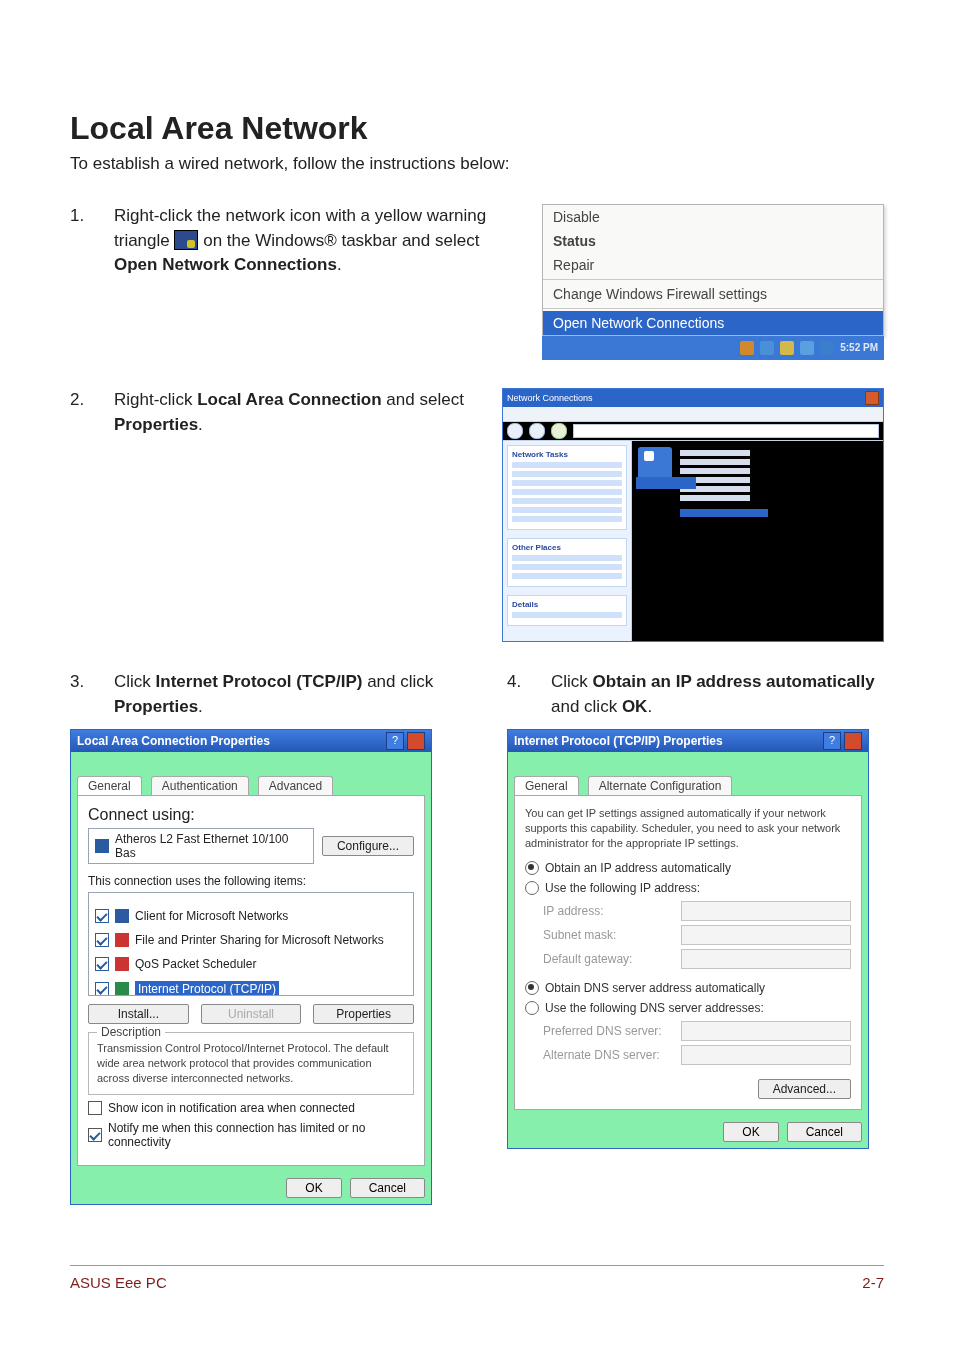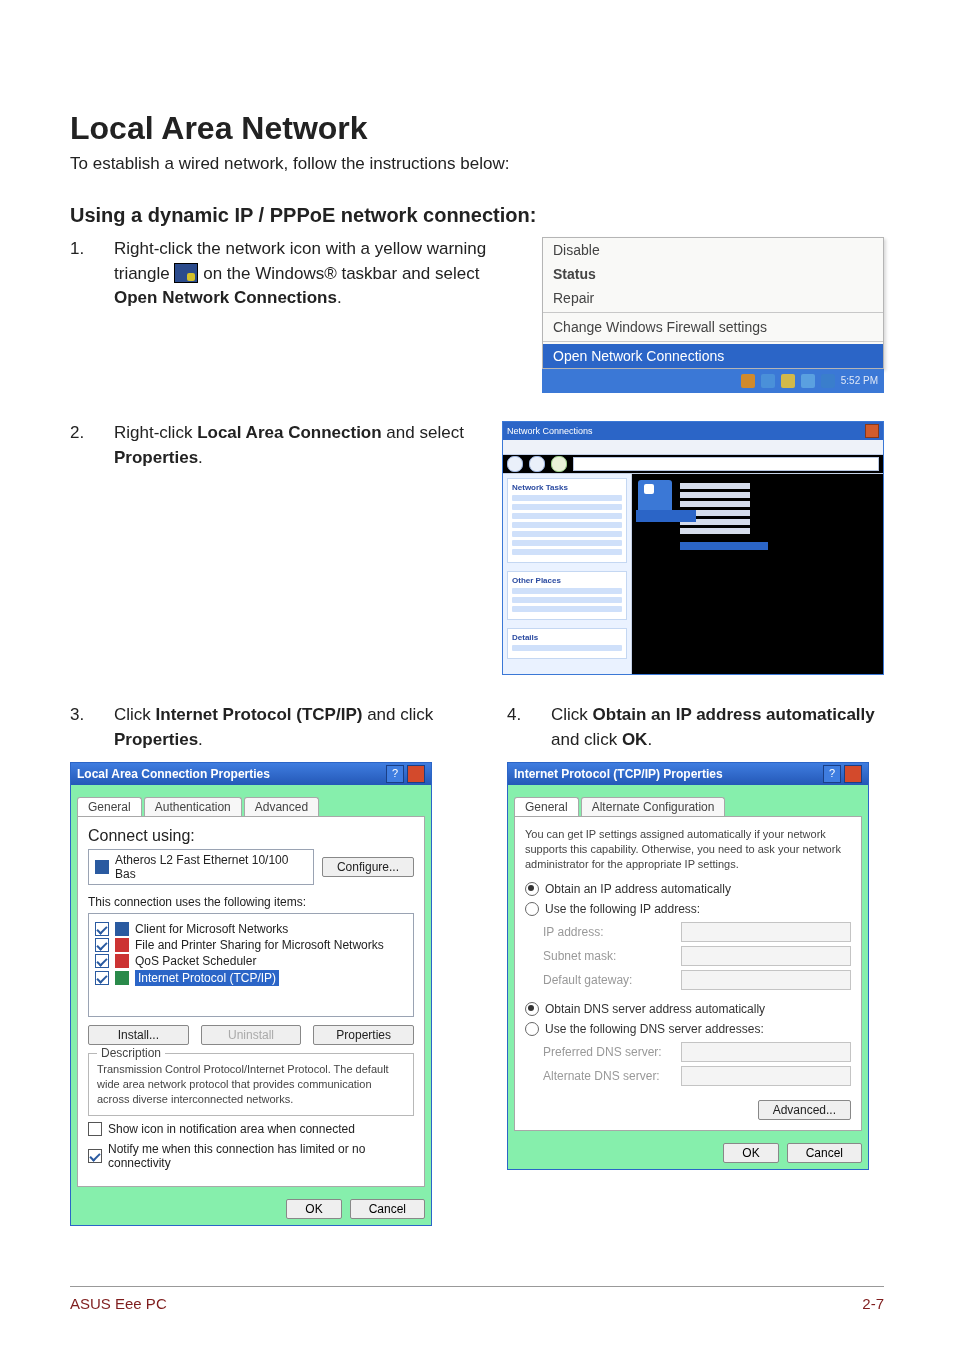--- a/index.html
+++ b/index.html
@@ -74,21 +74,21 @@
   .ctx-menu .grp{padding:4px 10px;}
   .ctx-menu hr{border:none;border-top:1px solid #c8c8c8;margin:2px 0;}
   .ctx-menu .sel{
     background:#2b65c7;color:#fff;padding:4px 10px;
   }
   .tray{
     height:24px;background:#3b78d6;display:flex;align-items:center;justify-content:flex-end;gap:6px;padding:0 6px;
     color:#eee;font-size:10px;
   }
   .tray span.icon{width:14px;height:14px;background:#d08a2c;border-radius:2px;display:inline-block}
-  .tray span.time{color:#dfe8f7;font-weight:400}
+  .tray span.time{color:#dfe8f7;font-weight:700}
 
   
   .explorer {
     width: 380px;
     border: 1px solid #3b78d6;
     background:#000000;
     flex:none;
   }
   .explorer .titlebar{height:18px;background:#2b65c7;display:flex;justify-content:space-between;align-items:center;padding:0 4px;}
   .explorer .titlebar .t{color:#fff;font-size:9px}
@@ -118,32 +118,32 @@
     background:#86efac;
     font-size:12px;
     color:#222;
   }
   .dlg .titlebar{height:22px;background:linear-gradient(#3f7de0,#2458b7);display:flex;justify-content:space-between;align-items:center;padding:0 6px}
   .dlg .titlebar .t{color:#fff;font-weight:600;font-size:12px}
   .dlg .titlebar .btns{display:flex;gap:3px}
   .dlg .titlebar .btns i{width:16px;height:16px;display:block;border:1px solid #1a3f86}
   .dlg .titlebar .btns i.h{background:#3f7de0;color:#fff;font-size:11px;text-align:center;line-height:14px;font-style:normal}
   .dlg .titlebar .btns i.x{background:#d34a2c}
-  .dlg .tabs{display:flex;gap:2px;padding:12px 6px 0 6px;font-size:12px}
+  .dlg .tabs{display:flex;gap:9px;padding:24px 6px 0 6px;font-size:12px}
   .dlg .tab{border:1px solid #a8a8a8;border-bottom:none;padding:2px 10px;background:#f7f7f7;border-radius:3px 3px 0 0;color:#444}
   .dlg .tab.active{background:#fff}
   .dlg .content{background:#fff;margin:0 6px 6px 6px;border:1px solid #a8a8a8;padding:10px}
   .dlg .btnrow{display:flex;justify-content:flex-end;gap:8px;padding:6px}
   .dlg button{font-size:12px;padding:2px 18px;border:1px solid #888;background:#efefef;border-radius:2px}
 
   .field{border:1px solid #9aa3b3;background:#fff;padding:3px 6px;font-size:12px;display:flex;align-items:center;gap:6px}
   .field .ico{width:14px;height:14px;background:#2a5aa0;flex:none}
   .smallbtn{border:1px solid #888;background:#efefef;padding:2px 14px;font-size:12px;border-radius:2px}
   .listbox{border:1px solid #9aa3b3;background:#fff;padding:6px;height:90px;overflow:hidden;font-size:12px}
-  .listbox .row{display:flex;align-items:center;gap:6px;margin:2px 0}
+  .listbox .row{display:flex;align-items:center;gap:6px;margin:10px 0}
   .listbox .chk{width:12px;height:12px;border:1px solid #2a5aa0;background:#fff;position:relative;flex:none}
   .listbox .chk::after{content:"";position:absolute;left:1px;top:3px;width:8px;height:4px;border-left:2px solid #2a5aa0;border-bottom:2px solid #2a5aa0;transform:rotate(-45deg)}
   .listbox .ic{width:14px;height:14px;background:#c33;flex:none}
   .listbox .sel{background:#2b65c7;color:#fff;padding:1px 3px}
   .threebtn{display:flex;gap:12px;margin-top:8px}
   .group{border:1px solid #b8b8b8;padding:8px;margin-top:8px;position:relative}
   .group .gt{position:absolute;top:-8px;left:8px;background:#fff;padding:0 4px;font-size:12px;color:#444}
   .radio{display:flex;align-items:center;gap:6px;margin:6px 0;font-size:12px;color:#333}
   .radio .dot{width:12px;height:12px;border:1px solid #666;border-radius:50%;position:relative;flex:none}
   .radio .dot.on::after{content:"";position:absolute;left:2px;top:2px;width:6px;height:6px;background:#333;border-radius:50%}
@@ -165,21 +165,20 @@
     display:flex;justify-content:space-between;
     font-size:15px;color:#7f1d1d;
   }
 </style>
 </head>
 <body>
 
 <div class="page">
   <div class="h1">Local Area Network</div>
   <div class="intro">To establish a wired network, follow the instructions below:</div>
-  <div class="h2">Using a dynamic IP / PPPoE network connection:</div>
 
   <div class="step-row">
     <div class="step-text" style="flex:1">
       <div class="num">1.</div>
       <div>
         <span>Right-click the network icon with a yellow warning triangle </span>
         <span class="inline-icon"></span>
         <span> on the Windows® taskbar and select </span>
         <span class="bold">Open Network Connections</span><span>.</span>
       </div>
@@ -360,21 +359,21 @@
           <span class="btns">
               <i class="h">?</i>
               <i class="x"></i>
             </span>
         </div>
         <div class="tabs">
           <div class="tab active">General</div>
           <div class="tab">Alternate Configuration</div>
         </div>
         <div class="content">
-          <div style="font-size:11px;color:#444;line-height:1.35;margin-bottom:10px">You can get IP settings assigned automatically if your network supports this capability. Otherwise, you need to ask your network administrator for the appropriate IP settings.</div>
+          <div style="font-size:11px;color:#444;line-height:1.35;margin-bottom:10px">You can get IP settings assigned automatically if your network supports this capability. Scheduler, you need to ask your network administrator for the appropriate IP settings.</div>
 
           <div class="radio">
               <span class="dot on"></span>
               <span>Obtain an IP address automatically</span>
             </div>
           <div class="radio">
               <span class="dot"></span>
               <span>Use the following IP address:</span>
             </div>
           <div class="ipgrid">

